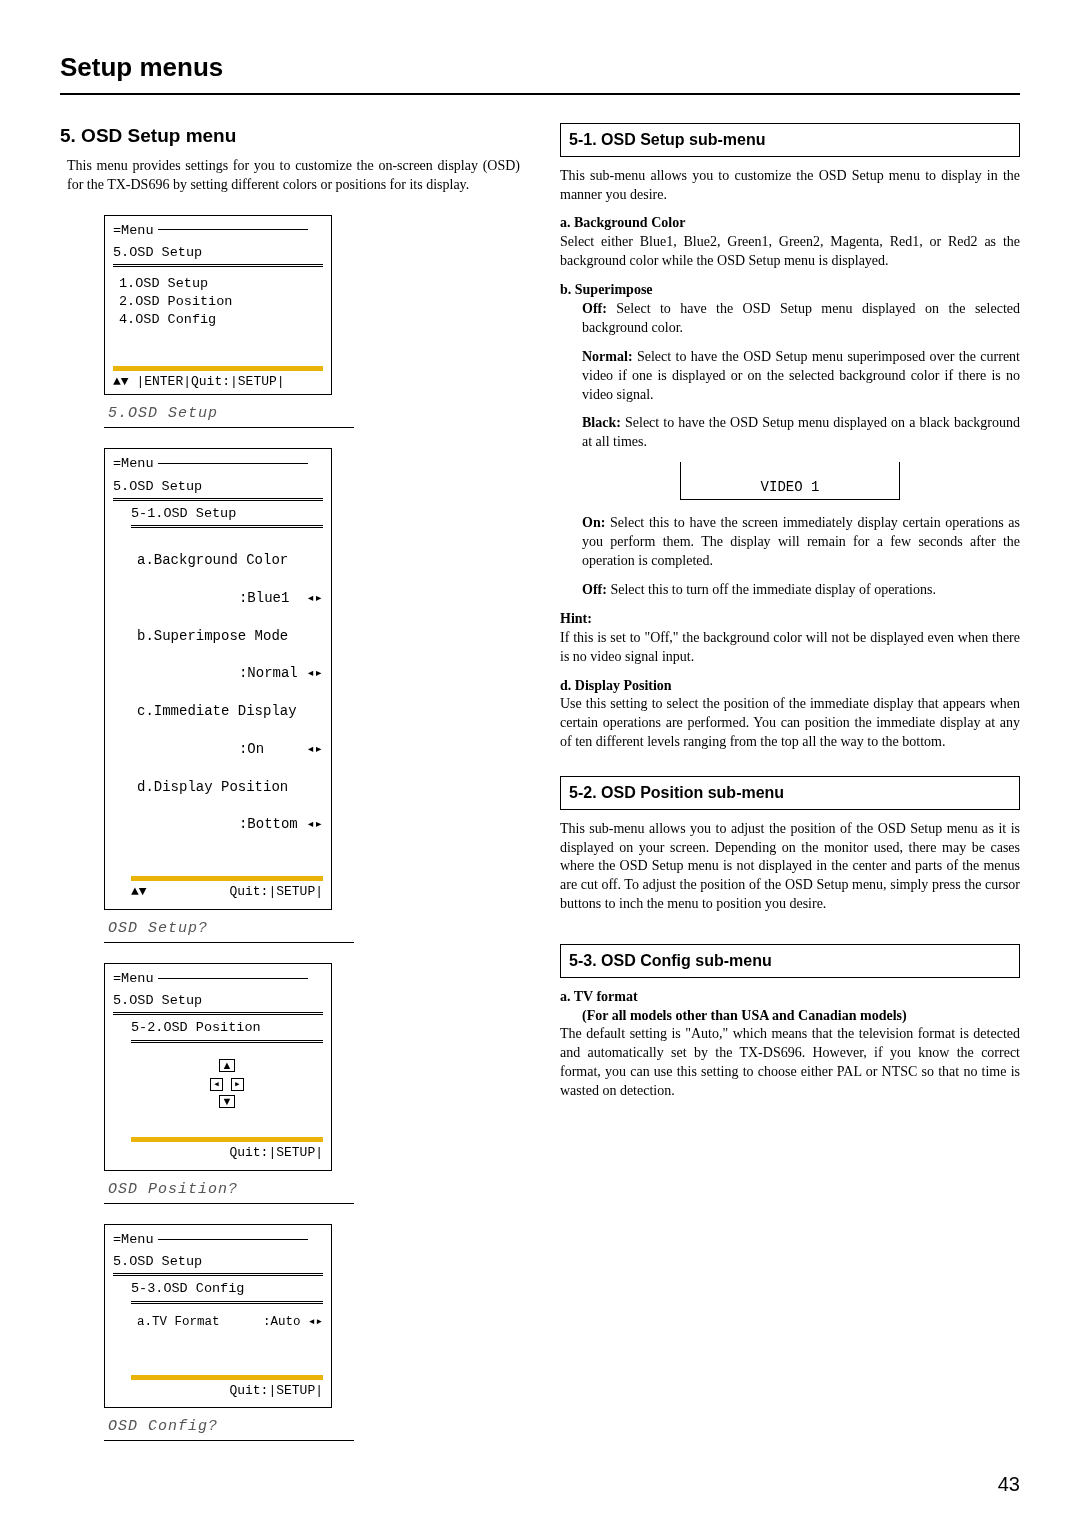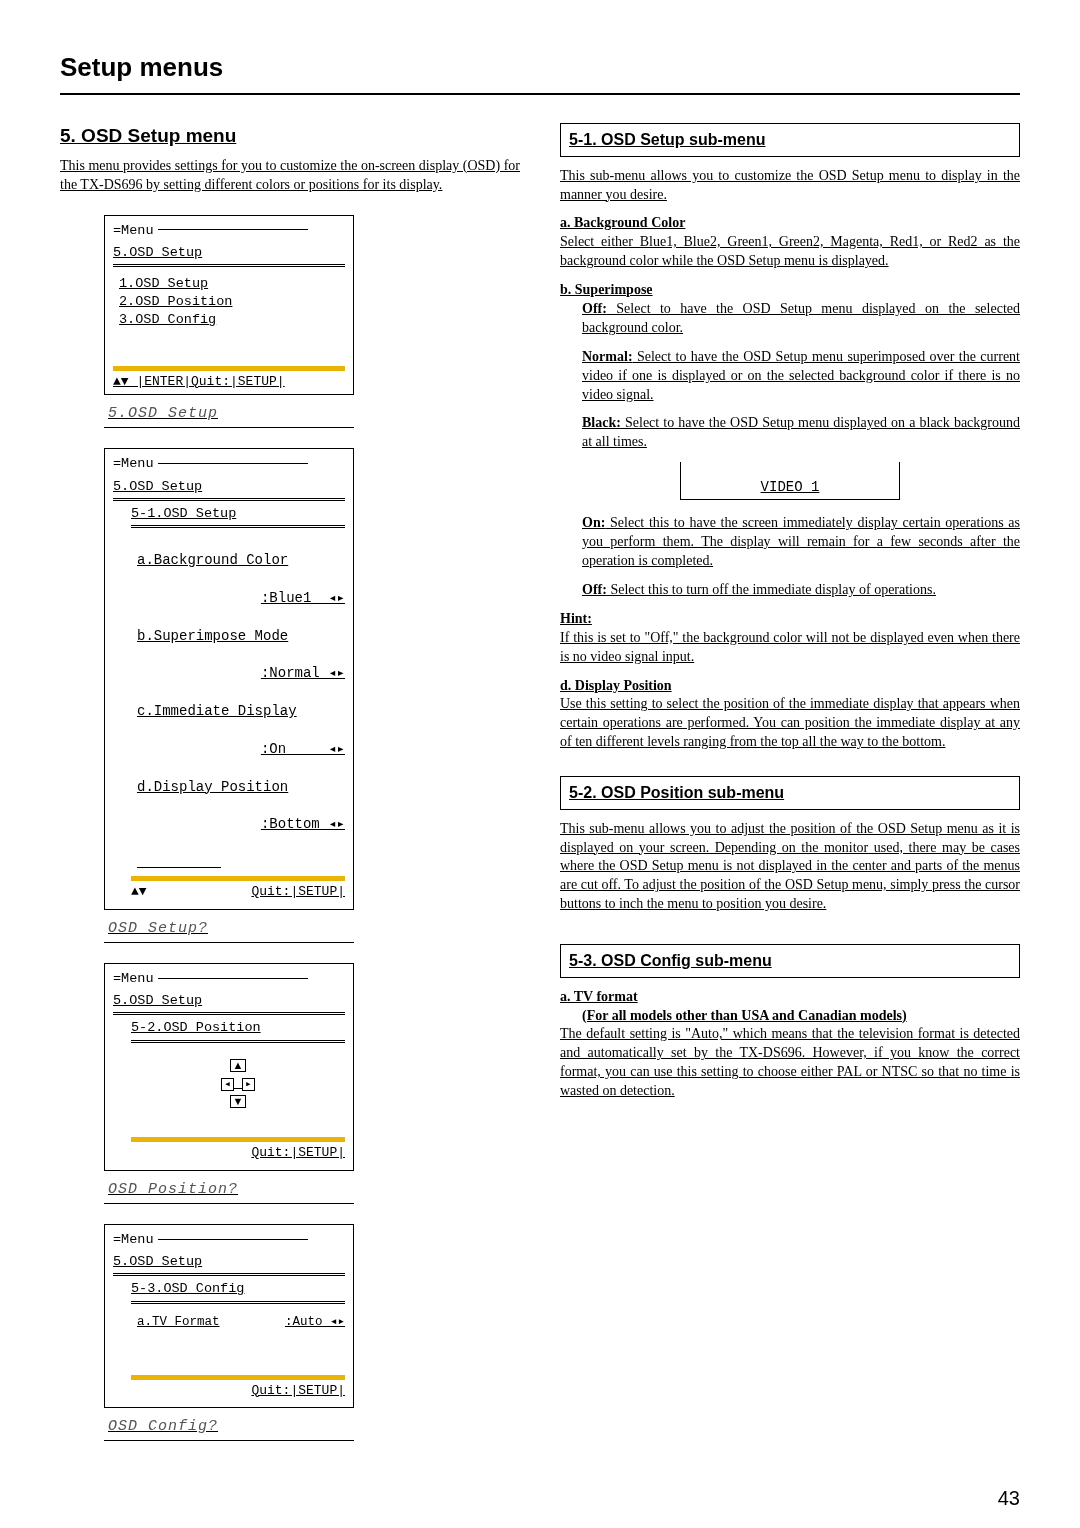--- a/index.html
+++ b/index.html
@@ -17,33 +17,32 @@
     font-family: Arial, Helvetica, sans-serif;
     font-weight: bold;
     font-size: 26px;
     border-bottom: 2px solid #000;
     padding-bottom: 8px;
     margin-bottom: 28px;
   }
   .cols {
     display: flex;
     gap: 40px;
-    text-decoration: underline;
   }
   .col { width: 50%; }
   h2.section {
     font-family: Arial, Helvetica, sans-serif;
     font-weight: bold;
     font-size: 19px;
     margin-bottom: 8px;
   }
-  p.body { text-align: justify; margin-bottom: 10px; }
+  p.body { text-align: justify; margin-bottom: 10px; margin-left: 7px; }
   .osd-box {
     border: 1px solid #000;
-    width: 250px;
+    width: 228px;
     margin: 20px 0 6px 44px;
     font-family: "Courier New", monospace;
     font-size: 13.5px;
     padding: 6px 8px 4px 8px;
     position: relative;
   }
   .osd-menu-label { display:inline-block; }
   .osd-menu-rule { border-top:1px solid #000; display:inline-block; width:150px; vertical-align:middle; margin-left:4px;}
   .osd-double { border-bottom:3px double #000; margin-top:2px; margin-bottom:4px; }
   .osd-wrap { margin-left:18px; }
@@ -80,21 +79,21 @@
     margin:6px auto 14px auto;
     font-family:"Courier New",monospace;
     font-size:14px;
     text-align:center;
     padding:16px 10px 4px 10px;
     border-top:none;
     position:relative;
   }
   .page-num {
     position:absolute;
-    bottom:16px;
+    bottom:30px;
     right:60px;
     font-family: Arial, Helvetica, sans-serif;
     font-size:20px;
   }
   .udarrow { font-family: Arial; font-size:11px; border:1px solid #000; padding:0 2px; display:inline-block; line-height:11px;}
   .lr { font-size:11px; border:1px solid #000; padding:0 2px; display:inline-block; line-height:11px;}
   .arrow-block { text-align:center; padding:10px 0 22px 0; font-family:"Courier New",monospace; }
   .osd-row { display:flex; justify-content:space-between; }
   .rel { position:relative; }
 </style>
@@ -110,21 +109,21 @@
     <p class="body">This menu provides settings for you to customize the on-screen display (OSD) for the TX-DS696 by setting different colors or positions for its display.</p>
 
     <div class="osd-box">
       <span class="osd-menu-label">=<span>Menu</span></span><span class="osd-menu-rule"></span>
       <div class="osd-inner">
         <div>5.OSD Setup</div>
         <div class="osd-double"></div>
         <div style="padding:4px 0 28px 6px;">
           <div>1.OSD Setup</div>
           <div>2.OSD Position</div>
-          <div>3.OSD Config</div>
+          <div>4.OSD Config</div>
         </div>
       </div>
       <div class="osd-footer" style="text-align:left;">
         <span>▲▼ |ENTER|</span><span>Quit:|SETUP|</span>
       </div>
     </div>
     <div class="caption">5.OSD Setup</div>
 
     <div class="osd-box">
       <span class="osd-menu-label">=<span>Menu</span></span><span class="osd-menu-rule"></span>

